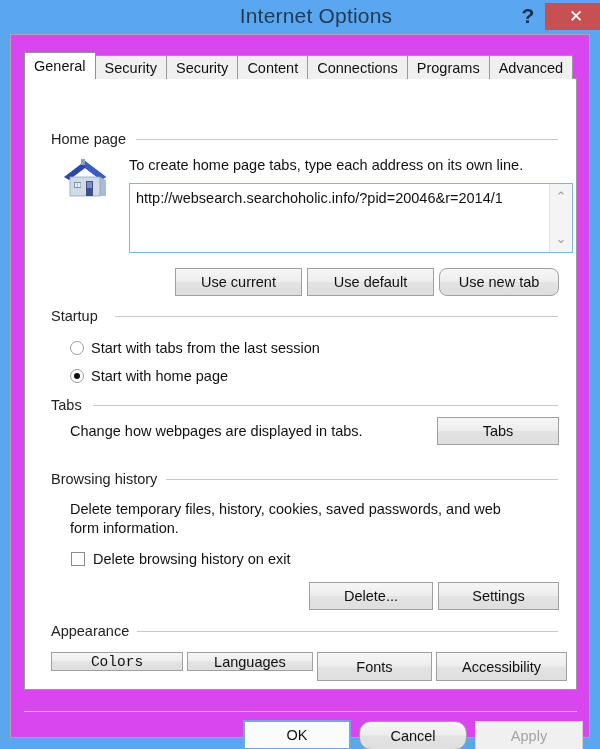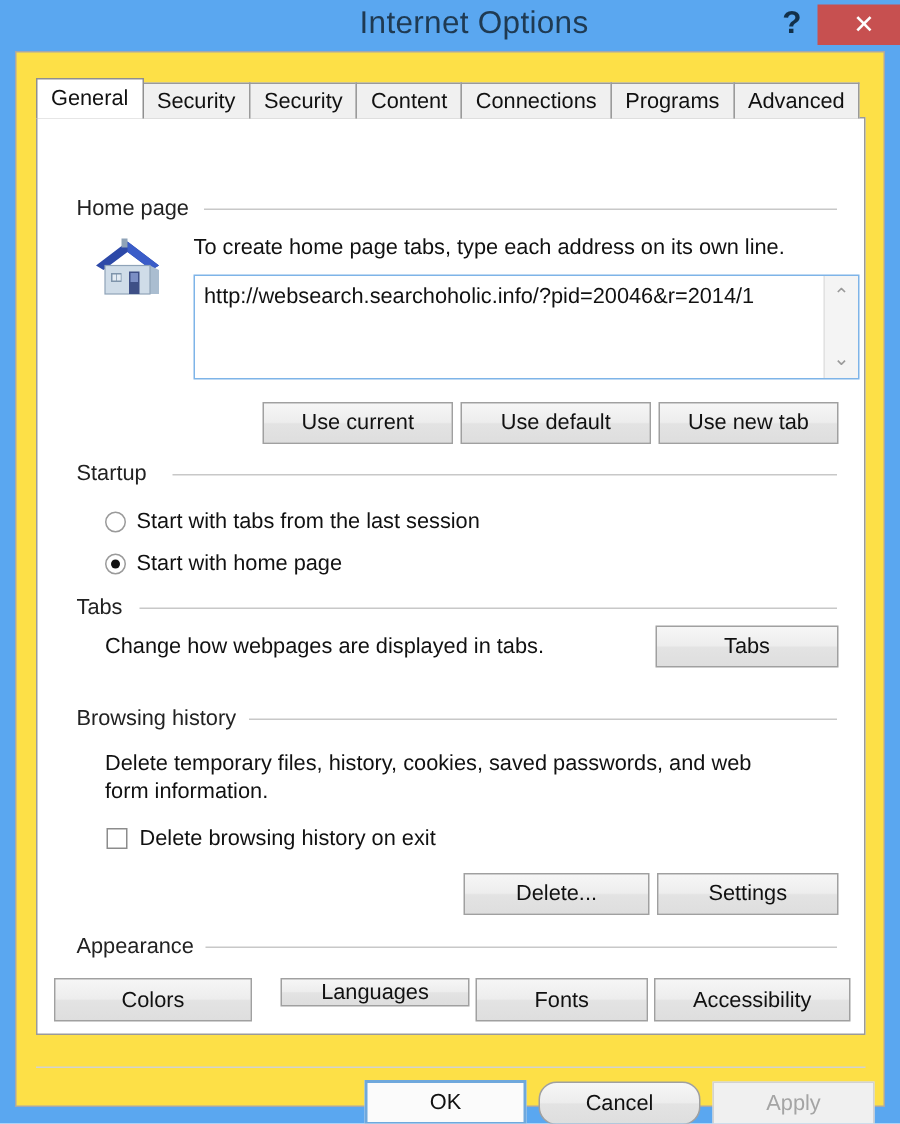--- a/index.html
+++ b/index.html
@@ -54,21 +54,21 @@
     line-height: 27px;
     font-size: 17px;
     cursor: pointer;
   }
 
   
   .client {
     position: absolute;
     left: 10px; top: 34px;
     width: 580px; height: 704px;
-    background: #fde047;
+    background: #d946ef;
     border: 1px solid #a8a8a8;
     box-sizing: border-box;
   }
 
   
   .tabstrip {
     position: absolute;
     left: 13px; top: 17px;
     height: 27px;
     display: flex;
@@ -295,21 +295,21 @@
     <div class="url-box">
       <div class="url-text">http://websearch.searchoholic.info/?pid=20046&amp;r=2014/1</div>
       <div class="url-scroll">
         <div class="sb-arrow up">⌃</div>
         <div class="sb-arrow down">⌄</div>
       </div>
     </div>
 
     <div class="btn" style="left:164px; top:233px; width:127px; height:28px;">Use current</div>
     <div class="btn" style="left:296px; top:233px; width:127px; height:28px;">Use default</div>
-    <div class="btn" style="left:428px; top:233px; width:120px; height:28px;">Use new tab</div>
+    <div class="btn" style="left:428px; top:233px; width:120px; height:28px;border-radius:8px;">Use new tab</div>
 
     <div class="group-label" style="left:40px; top:273px;">Startup</div>
     <div class="group-rule" style="left:104px; top:281px; width:443px;"></div>
 
     <div class="radio-row" style="left:59px; top:305px;">
       <span class="radio"></span>
       <span class="ctl-label">Start with tabs from the last session</span>
     </div>
 
     <div class="radio-row" style="left:59px; top:333px;">
@@ -334,21 +334,21 @@
       <span class="checkbox"></span>
       <span class="ctl-label">Delete browsing history on exit</span>
     </div>
 
     <div class="btn" style="left:298px; top:547px; width:124px; height:28px;">Delete...</div>
     <div class="btn" style="left:427px; top:547px; width:121px; height:28px;">Settings</div>
 
     <div class="group-label" style="left:40px; top:588px;">Appearance</div>
     <div class="group-rule" style="left:126px; top:596px; width:421px;"></div>
 
-    <div class="btn" style="left:25px; top:617px; width:132px; height:29px;">Colors</div>
+    <div class="btn" style="left:40px; top:617px; width:132px; height:19px;font-family:Liberation Mono, monospace;">Colors</div>
     <div class="btn" style="left:176px; top:617px; width:126px; height:19px;">Languages</div>
     <div class="btn" style="left:306px; top:617px; width:115px; height:29px;">Fonts</div>
     <div class="btn" style="left:425px; top:617px; width:131px; height:29px;">Accessibility</div>
 
     <div class="footer-sep"></div>
 
     <div class="btn default" style="left:232px; top:685px; width:108px; height:30px;">OK</div>
     <div class="btn" style="left:348px; top:686px; width:108px; height:29px;border-radius:12px;">Cancel</div>
     <div class="btn disabled" style="left:464px; top:686px; width:108px; height:29px;">Apply</div>
 

